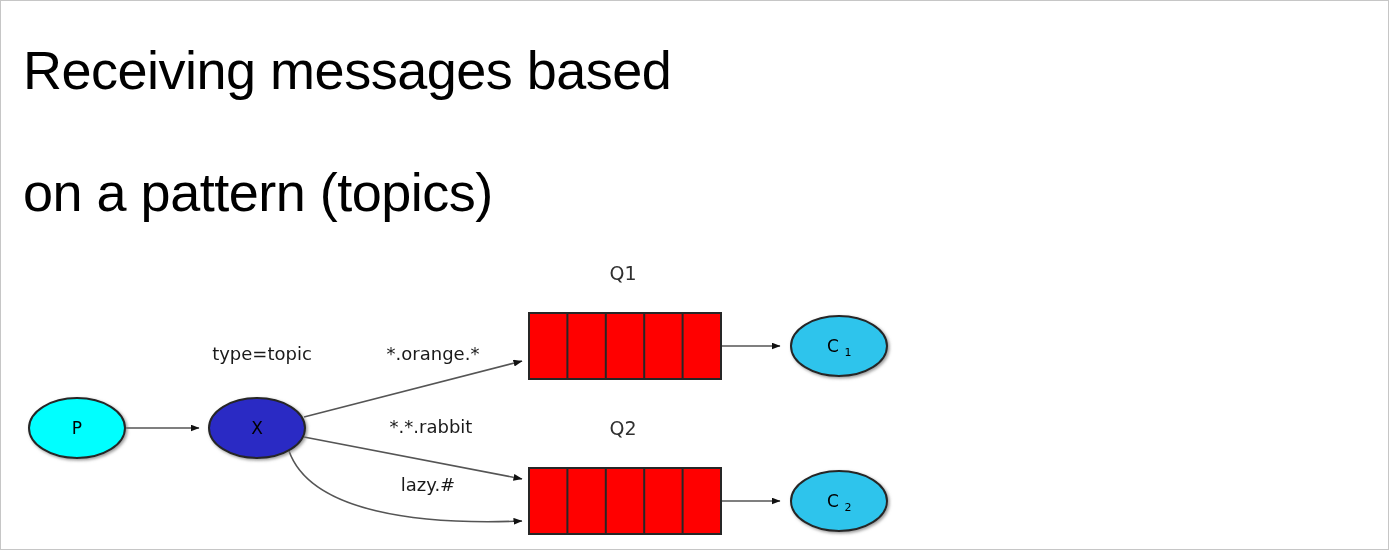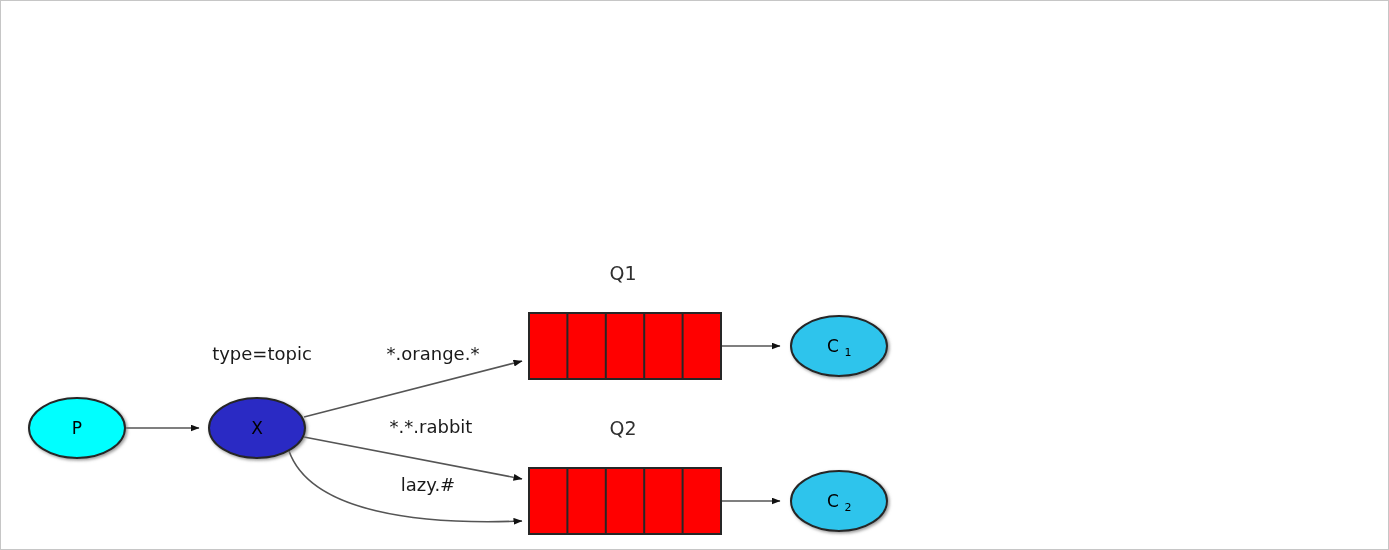--- a/index.html
+++ b/index.html
@@ -82,20 +82,22 @@
     stroke: #262626;
     stroke-width: 2;
   }
 </style>
 </head>
 <body>
 
 <div id="page">
 
   <div id="title-block">
+    <div class="title-line">Receiving messages based</div>
+    <div class="title-line">on a pattern (topics)</div>
   </div>
 
   <div id="diagram">
     <svg width="1389" height="310" viewBox="0 0 1389 310" xmlns="http://www.w3.org/2000/svg">
       <defs>
         <marker id="arrowhead" markerWidth="9" markerHeight="7" refX="8.5" refY="3.5" orient="auto" markerUnits="userSpaceOnUse">
           <polygon points="0 0, 9 3.5, 0 7" fill="#111111"></polygon>
         </marker>
         <filter id="softshadow" x="-20%" y="-20%" width="150%" height="160%">
           <feDropShadow dx="1.5" dy="1.5" stdDeviation="1.4" flood-color="#777777" flood-opacity="0.75"></feDropShadow>

